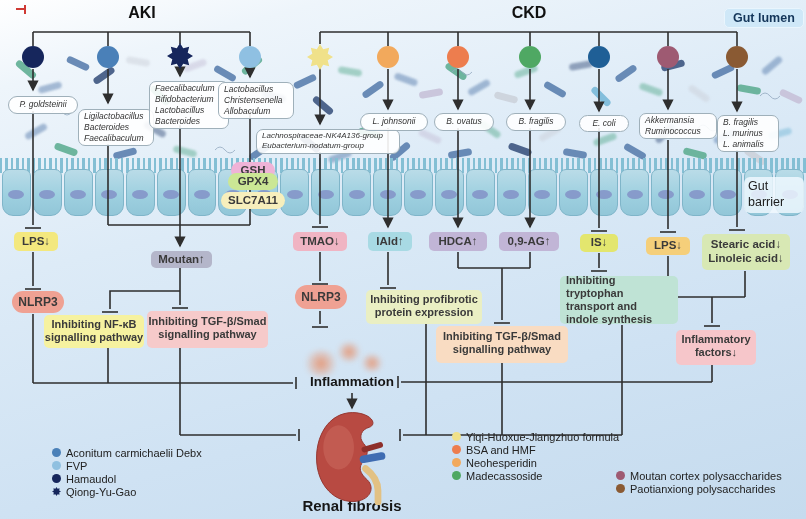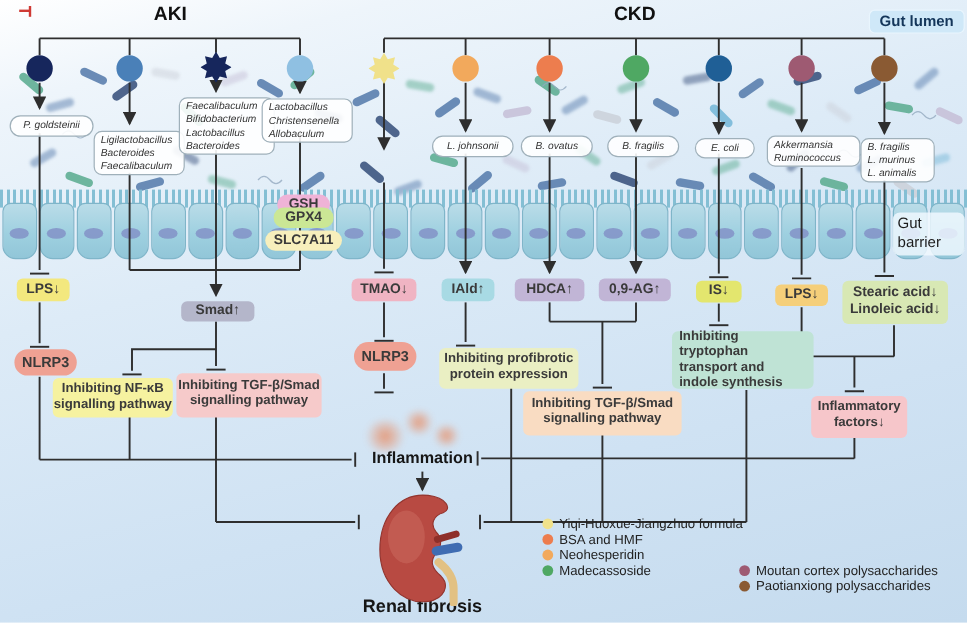--- a/index.html
+++ b/index.html
@@ -267,20 +267,24 @@
     <div>Faecalibaculum</div>
     <div>Bifidobacterium</div>
     <div>Lactobacillus</div>
     <div>Bacteroides</div>
   </div>
   <div class="lbl" style="left:218px;top:82px;width:64px">
     <div>Lactobacillus</div>
     <div>Christensenella</div>
     <div>Allobaculum</div>
   </div>
+  <div class="lbl" style="left:256px;top:129px;width:132px;font-size:8px">
+    <div>Lachnospiraceae-NK4A136-group</div>
+    <div>Eubacterium-nodatum-group</div>
+  </div>
   <div class="lbl pill" style="left:360px;top:113px;width:56px;height:14px">
       <span>L. johnsonii</span>
     </div>
   <div class="lbl pill" style="left:434px;top:113px;width:48px;height:14px">
       <span>B. ovatus</span>
     </div>
   <div class="lbl pill" style="left:506px;top:113px;width:48px;height:14px">
       <span>B. fragilis</span>
     </div>
   <div class="lbl pill" style="left:579px;top:115px;width:38px;height:13px">
@@ -294,21 +298,21 @@
     <div>B. fragilis</div>
     <div>L. murinus</div>
     <div>L. animalis</div>
   </div>
 
   <div class="mbox" style="left:231px;top:162px;width:44px;height:17px;border-radius:999px;background:#efb3d7">GSH</div>
   <div class="mbox" style="left:228px;top:173px;width:50px;height:17px;border-radius:999px;background:#cbe795">GPX4</div>
   <div class="mbox" style="left:221px;top:192px;width:64px;height:17px;border-radius:999px;background:#f7efbc">SLC7A11</div>
 
   <div class="mbox" style="left:14px;top:232px;width:44px;height:19px;background:#f3e87e">LPS↓</div>
-  <div class="mbox" style="left:151px;top:251px;width:61px;height:17px;background:#b4b6ca">Smad↑</div>
+  <div class="mbox" style="left:151px;top:251px;width:61px;height:17px;background:#b4b6ca">Moutan↑</div>
   <div class="mbox" style="left:293px;top:232px;width:54px;height:19px;background:#f0b4c3">TMAO↓</div>
   <div class="mbox" style="left:368px;top:232px;width:44px;height:19px;background:#a8dae4">IAld↑</div>
   <div class="mbox" style="left:429px;top:232px;width:58px;height:19px;background:#c1b5d6">HDCA↑</div>
   <div class="mbox" style="left:499px;top:232px;width:60px;height:19px;background:#c1b5d6">0,9-AG↑</div>
   <div class="mbox" style="left:580px;top:234px;width:38px;height:18px;background:#e3e66e">IS↓</div>
   <div class="mbox" style="left:646px;top:237px;width:44px;height:18px;background:#f5cf7a">LPS↓</div>
   <div class="mbox" style="left:702px;top:234px;width:88px;height:36px;background:#d8e8b4">
     <div>Stearic acid↓</div>
     <div>Linoleic acid↓</div>
   </div>
@@ -329,20 +333,38 @@
   <div class="cap" style="left:292px;top:497px;width:120px;font-size:15px;z-index:4">Renal fibrosis</div>
 
   <svg class="abs" style="left:310px;top:409px;z-index:4" width="88" height="96" viewBox="0 0 90 100">
     <path d="M48 4 C22 1 6 24 6 51 C6 80 26 99 48 96 C62 94 67 82 59 74 C51 67 49 61 55 54 C60 48 60 41 55 36 C49 29 53 21 61 19 C69 16 64 6 48 4 Z" fill="#b84a42" stroke="#93352f" stroke-width="1"></path>
     <ellipse cx="29" cy="40" rx="16" ry="23" fill="#cb6a5e" opacity=".55"></ellipse>
     <rect x="53" y="40" width="23" height="6" rx="3" fill="#8e2f2a" transform="rotate(-16 53 43)"></rect>
     <rect x="51" y="49" width="27" height="8" rx="4" fill="#3f6cb2" transform="rotate(-10 51 53)"></rect>
     <path d="M57 62 C66 69 70 76 70 85 L70 97" stroke="#e2c183" stroke-width="7" fill="none" stroke-linecap="round"></path>
   </svg>
 
+  <div class="legend" style="left:52px;top:446px">
+      <div class="legend-row">
+        <span class="dot" style="background: rgb(74, 128, 184);"></span>
+        <span class="legend-label">Aconitum carmichaelii Debx</span>
+      </div>
+      <div class="legend-row">
+        <span class="dot" style="background: rgb(144, 192, 224);"></span>
+        <span class="legend-label">FVP</span>
+      </div>
+      <div class="legend-row">
+        <span class="dot" style="background: rgb(22, 38, 92);"></span>
+        <span class="legend-label">Hamaudol</span>
+      </div>
+      <div class="legend-row">
+        <span class="dot star" style="background: rgb(22, 38, 92);"></span>
+        <span class="legend-label">Qiong-Yu-Gao</span>
+      </div>
+    </div>
   <div class="legend" style="left:452px;top:430px">
       <div class="legend-row">
         <span class="dot" style="background: rgb(240, 225, 138);"></span>
         <span class="legend-label">Yiqi-Huoxue-Jiangzhuo formula</span>
       </div>
       <div class="legend-row">
         <span class="dot" style="background: rgb(237, 125, 78);"></span>
         <span class="legend-label">BSA and HMF</span>
       </div>
       <div class="legend-row">

